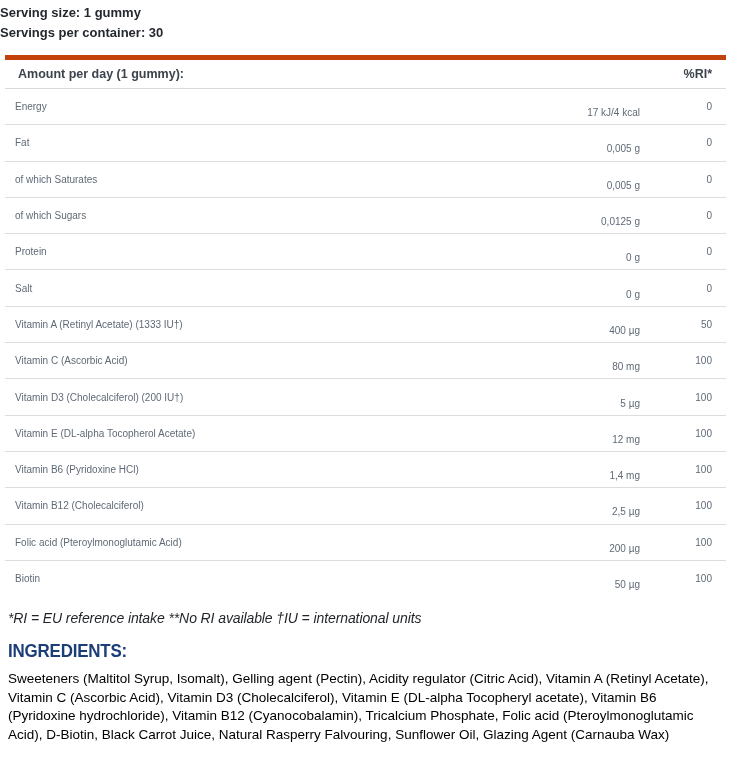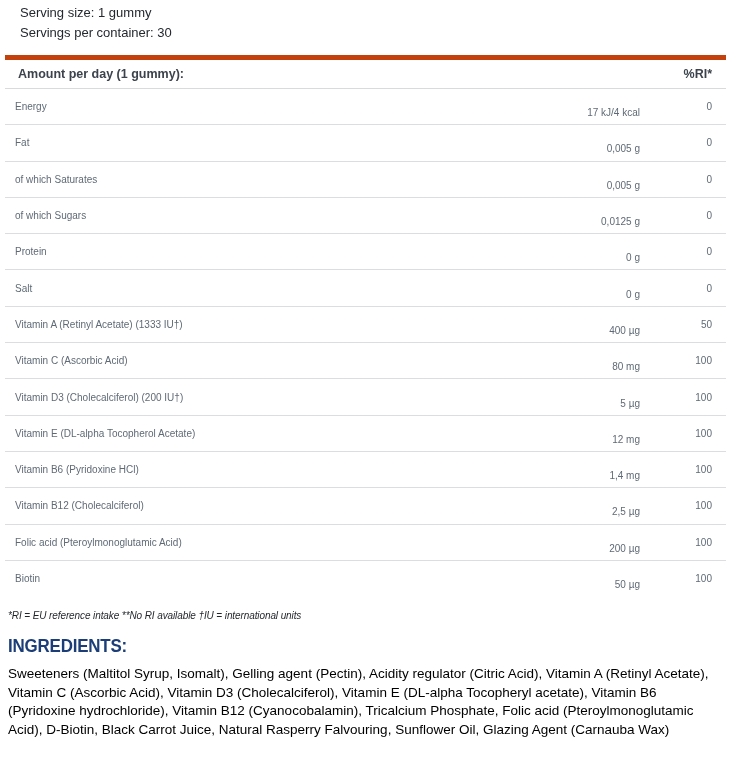--- a/index.html
+++ b/index.html
@@ -2,21 +2,21 @@
 <html><head>
 <meta charset="utf-8">
 <style>
   html,body{margin:0;padding:0;}
   body{
     width:731px;height:774px;background:#ffffff;
     font-family:"Liberation Sans",sans-serif;
     -webkit-font-smoothing:antialiased;
     overflow:hidden;
   }
-  .top-info{padding:3px 0 0 20px;}
+  .top-info{padding:3px 0 0 0;font-weight:bold;}
   .top-info .line{
     font-size:13px;line-height:20px;color:#24292f;
   }
   .nutrition-table{margin:12px 5px 0 5px;}
   .t-header{
     display:flex;align-items:center;height:28px;
     border-top:5px solid #c2410c;border-bottom:1px solid #d9dadc;
     font-size:12.5px;font-weight:bold;color:#3c434c;
   }
   .t-header .h-label{flex:1;padding-left:13px;}
@@ -25,21 +25,21 @@
     display:flex;align-items:center;height:35.3px;
     border-bottom:1px solid #dcdde0;
     font-size:10px;color:#5f6a76;
   }
   .t-row:last-child{border-bottom:none;}
   .t-row .c-label{flex:1;padding-left:10px;white-space:nowrap;}
   .t-row .c-amount{width:150px;text-align:right;white-space:nowrap;margin-top:12px;}
   .t-row .c-ri{width:72px;padding-right:14px;text-align:right;white-space:nowrap;}
   .footnote{
     margin:14px 0 0 8px;
-    font-size:10px;font-style:italic;font-weight:500;color:#1f2328;
+    font-size:14px;font-style:italic;font-weight:500;color:#1f2328;
     letter-spacing:-0.1px;
   }
   .ingredients-heading{
     margin:15px 0 0 8px;
     font-size:18px;font-weight:bold;color:#1c3e78;
     transform:scaleX(0.94);transform-origin:left center;
     letter-spacing:-0.2px;
   }
   .ingredients-text{
     margin:8px 6px 16px 8px;

